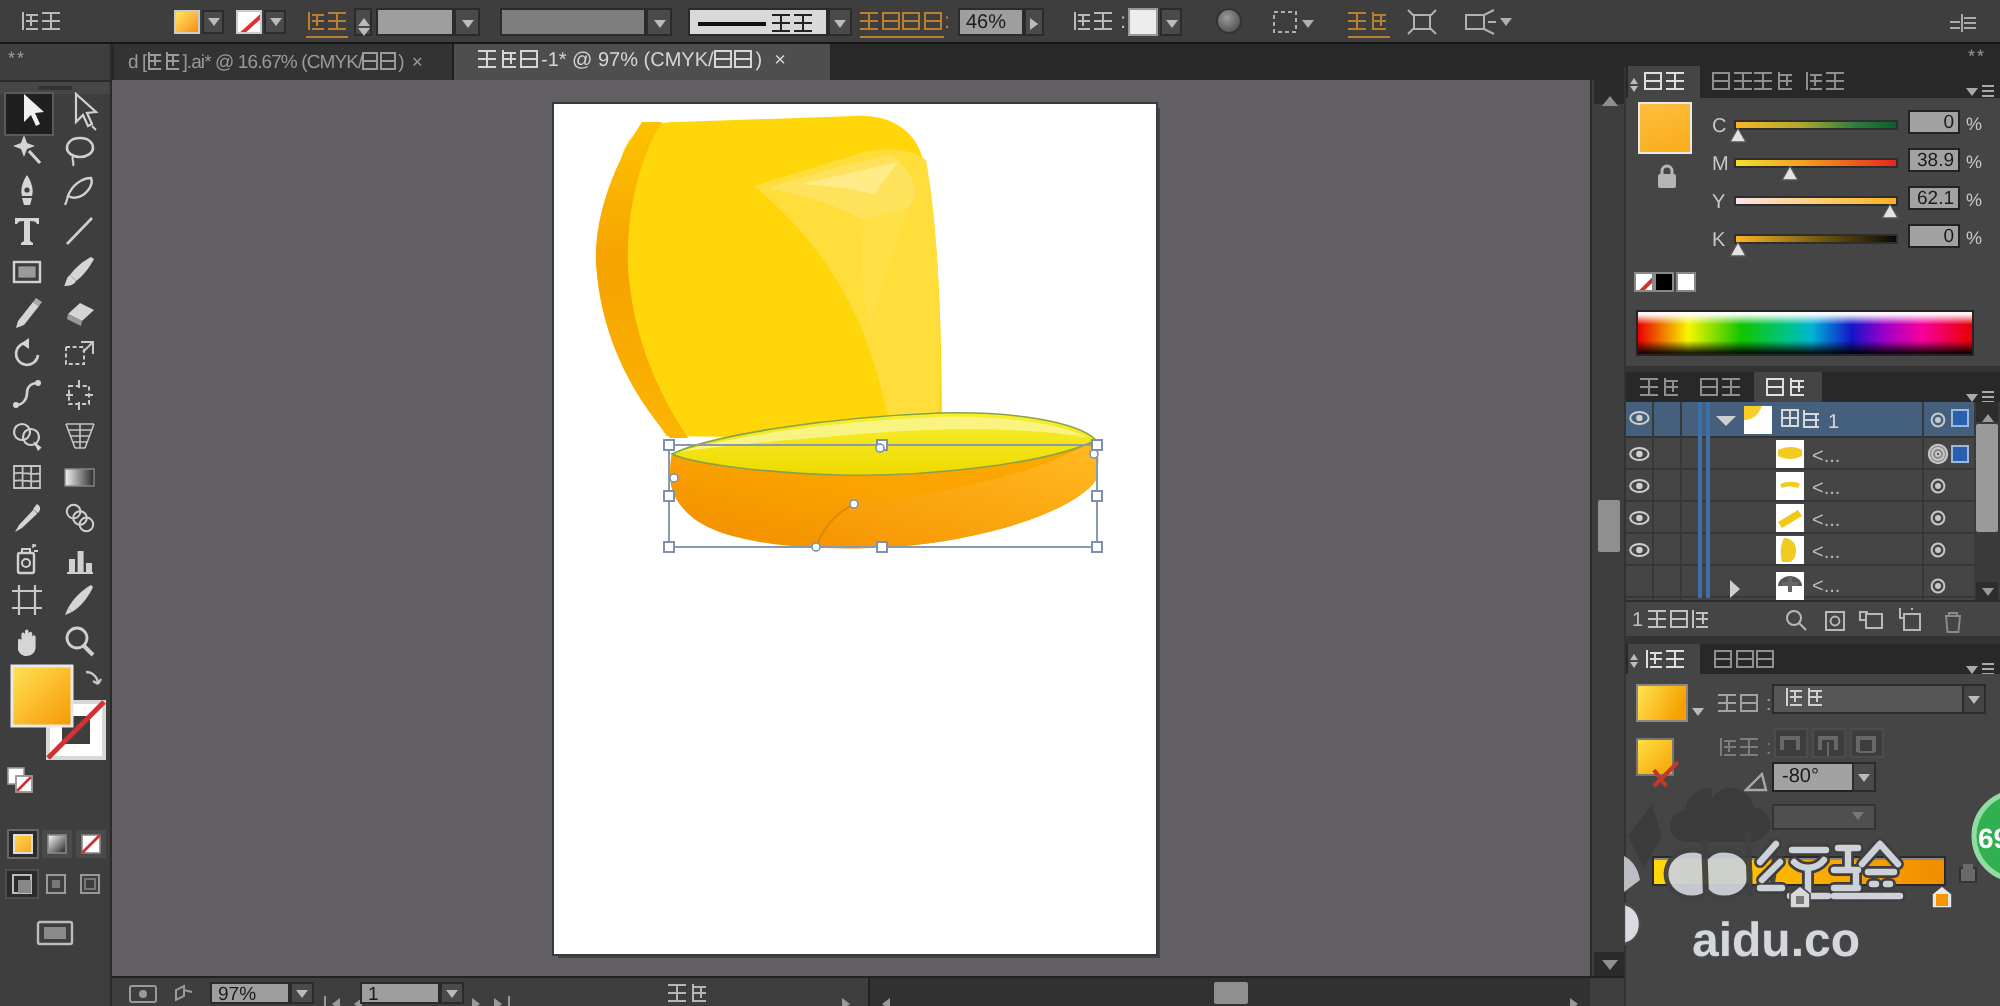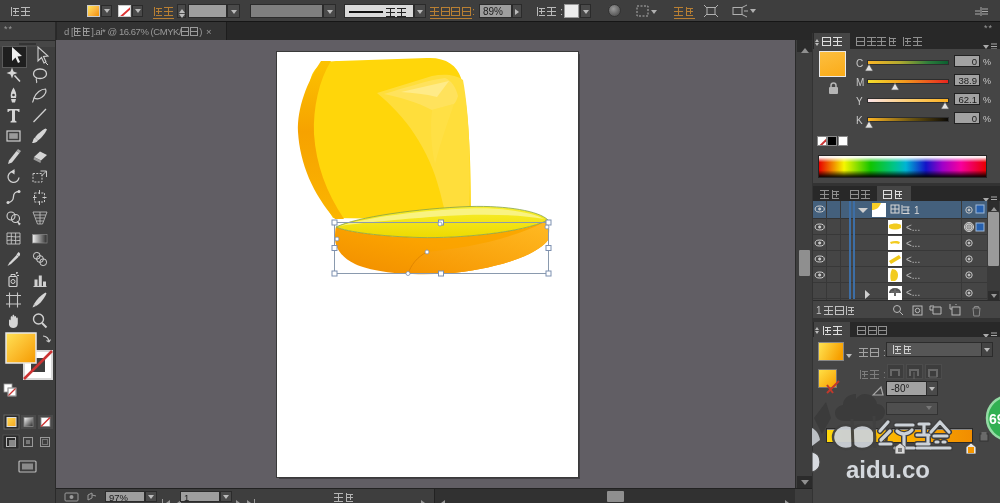--- a/index.html
+++ b/index.html
@@ -43,21 +43,21 @@
         <span style="position:absolute;left:3px;top:5px;width:0;height:0;border:3px solid transparent;border-top:4px solid #bbb;"></span>
       </div>
     <div class="abs" style="left:344px;top:4px;width:70px;height:14px;background:#d9d9d9;border:1px solid #2b2b2b;">
         <span style="position:absolute;left:4px;top:6px;width:34px;height:2px;background:#111;"></span>
         <span style="position:absolute;left:41px;top:2px;color:#222;font-size:10px;"><i class="cn"></i><i class="cn"></i></span>
       </div>
     <div class="abs" style="left:414px;top:4px;width:12px;height:14px;background:#4a4a4a;border:1px solid #2b2b2b;">
         <span style="position:absolute;left:2px;top:5px;width:0;height:0;border:3px solid transparent;border-top:4px solid #bbb;"></span>
       </div>
     <div class="abs" style="left:430px;top:5px;font-size:11px;color:#b87f33;"><span style="border-bottom:1px solid #b87f33;padding-bottom:1px;"><i class="cn"></i><i class="cnb"></i><i class="cnb"></i><i class="cnb"></i></span>:</div>
-    <div class="abs fld" style="left:479px;top:4px;width:33px;height:14px;color:#1c1c1c;font-size:10px;padding:1px 0 0 3px;">89%</div>
+    <div class="abs fld" style="left:479px;top:4px;width:33px;height:14px;color:#1c1c1c;font-size:10px;padding:1px 0 0 3px;">46%</div>
     <div class="abs" style="left:512px;top:4px;width:10px;height:14px;background:#4a4a4a;border:1px solid #2b2b2b;">
         <span style="position:absolute;left:2px;top:4px;width:0;height:0;border:3px solid transparent;border-left:4px solid #bbb;"></span>
       </div>
     <div class="abs txt" style="left:536px;top:5px;"><i class="cnc"></i><i class="cn"></i> :</div>
     <div class="abs" style="left:564px;top:4px;width:15px;height:14px;background:#ededed;border:1px solid #999;"></div>
     <div class="abs" style="left:580px;top:4px;width:11px;height:14px;background:#4a4a4a;border:1px solid #2b2b2b;">
         <span style="position:absolute;left:2px;top:5px;width:0;height:0;border:3px solid transparent;border-top:4px solid #bbb;"></span>
       </div>
     <div class="abs" style="left:608px;top:4px;width:13px;height:13px;border-radius:50%;background:radial-gradient(circle at 40% 35%,#9a9a9a,#5a5a5a 70%);border:1px solid #333;"></div>
     <svg class="abs" style="left:636px;top:4px;" width="24" height="14" viewBox="0 0 24 14">
@@ -82,20 +82,21 @@
       </svg>
     <svg class="abs" style="left:975px;top:7px;" width="14" height="9" viewBox="0 0 14 9">
         <path d="M0 4h5M0 7h5" stroke="#aaa"></path>
         <path d="M6 0v9" stroke="#aaa"></path>
         <path d="M7 2h6M7 4.5h6M7 7h6" stroke="#aaa"></path>
       </svg>
   </div>
 
   <div class="abs" id="tabbar" style="left:56px;top:22px;width:944px;height:18px;background:#282828;">
     <div class="abs" style="left:1px;top:0;width:170px;height:18px;background:#333333;border-right:1px solid #1d1d1d;color:#9a9a9a;font-size:10px;padding:3.5px 0 0 7px;white-space:nowrap;overflow:hidden;font-size:9.5px;"><span style="letter-spacing:-0.45px;">d [<i class="cnc" style="width:7.5px;height:8.5px;"></i><i class="cnc" style="width:7.5px;height:8.5px;"></i>].ai* @ 16.67% (CMYK/<i class="cnb" style="width:7.5px;height:8.5px;"></i><i class="cnb" style="width:7.5px;height:8.5px;"></i>)</span><span style="margin-left:4px;">×</span></div>
+    <div class="abs" style="left:171px;top:0;width:188px;height:18px;background:#4e4e4e;color:#d6d6d6;font-size:10px;padding:3px 0 0 12px;"><i class="cn"></i><i class="cnc"></i><i class="cnb"></i>-1* @ 97% (CMYK/<i class="cnb"></i><i class="cnb"></i>)<span style="margin-left:6px;">×</span></div>
     <div class="abs" style="left:928px;top:2px;color:#9a9a9a;font-size:9px;letter-spacing:1px;">**</div>
   </div>
 
   <div class="abs" id="tools" style="left:0;top:22px;width:56px;height:481px;background:#3e3e3e;border-right:1px solid #2a2a2a;">
     <div class="abs" style="left:4px;top:2px;color:#9a9a9a;font-size:9px;letter-spacing:1px;">**</div>
     <div class="abs" style="left:0;top:18px;width:55px;height:7px;background:#474747;border-top:1px solid #2a2a2a;">
         <span style="position:absolute;left:19px;top:2px;width:17px;height:2px;background:#333;"></span>
       </div>
     <div class="abs" style="left:3px;top:25px;width:23px;height:20px;background:#1f1f1f;outline:1px solid #5a5a5a;"></div>
     <svg class="abs" style="left:0;top:24px;" width="56" height="290" viewBox="0 0 56 290">

